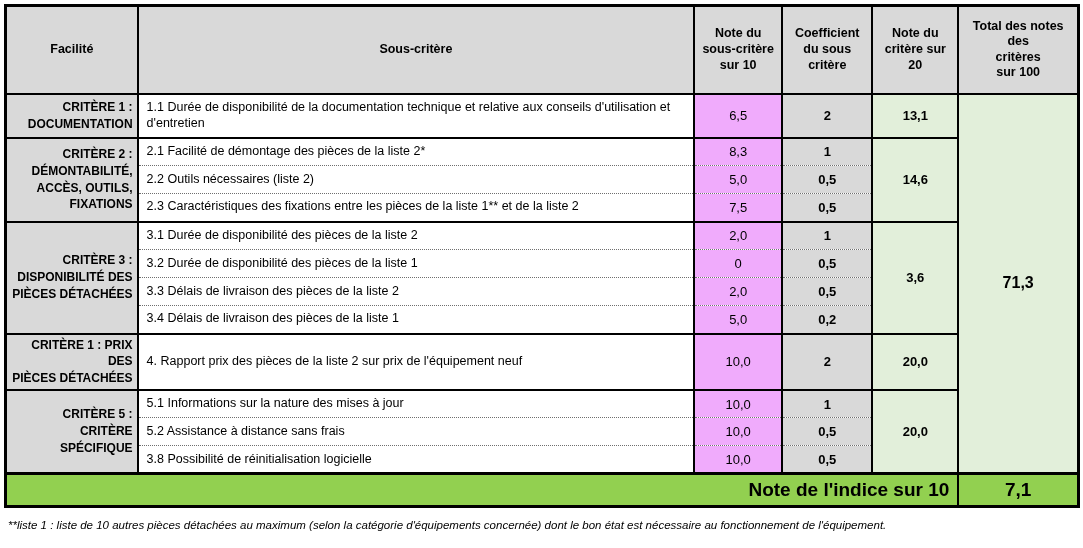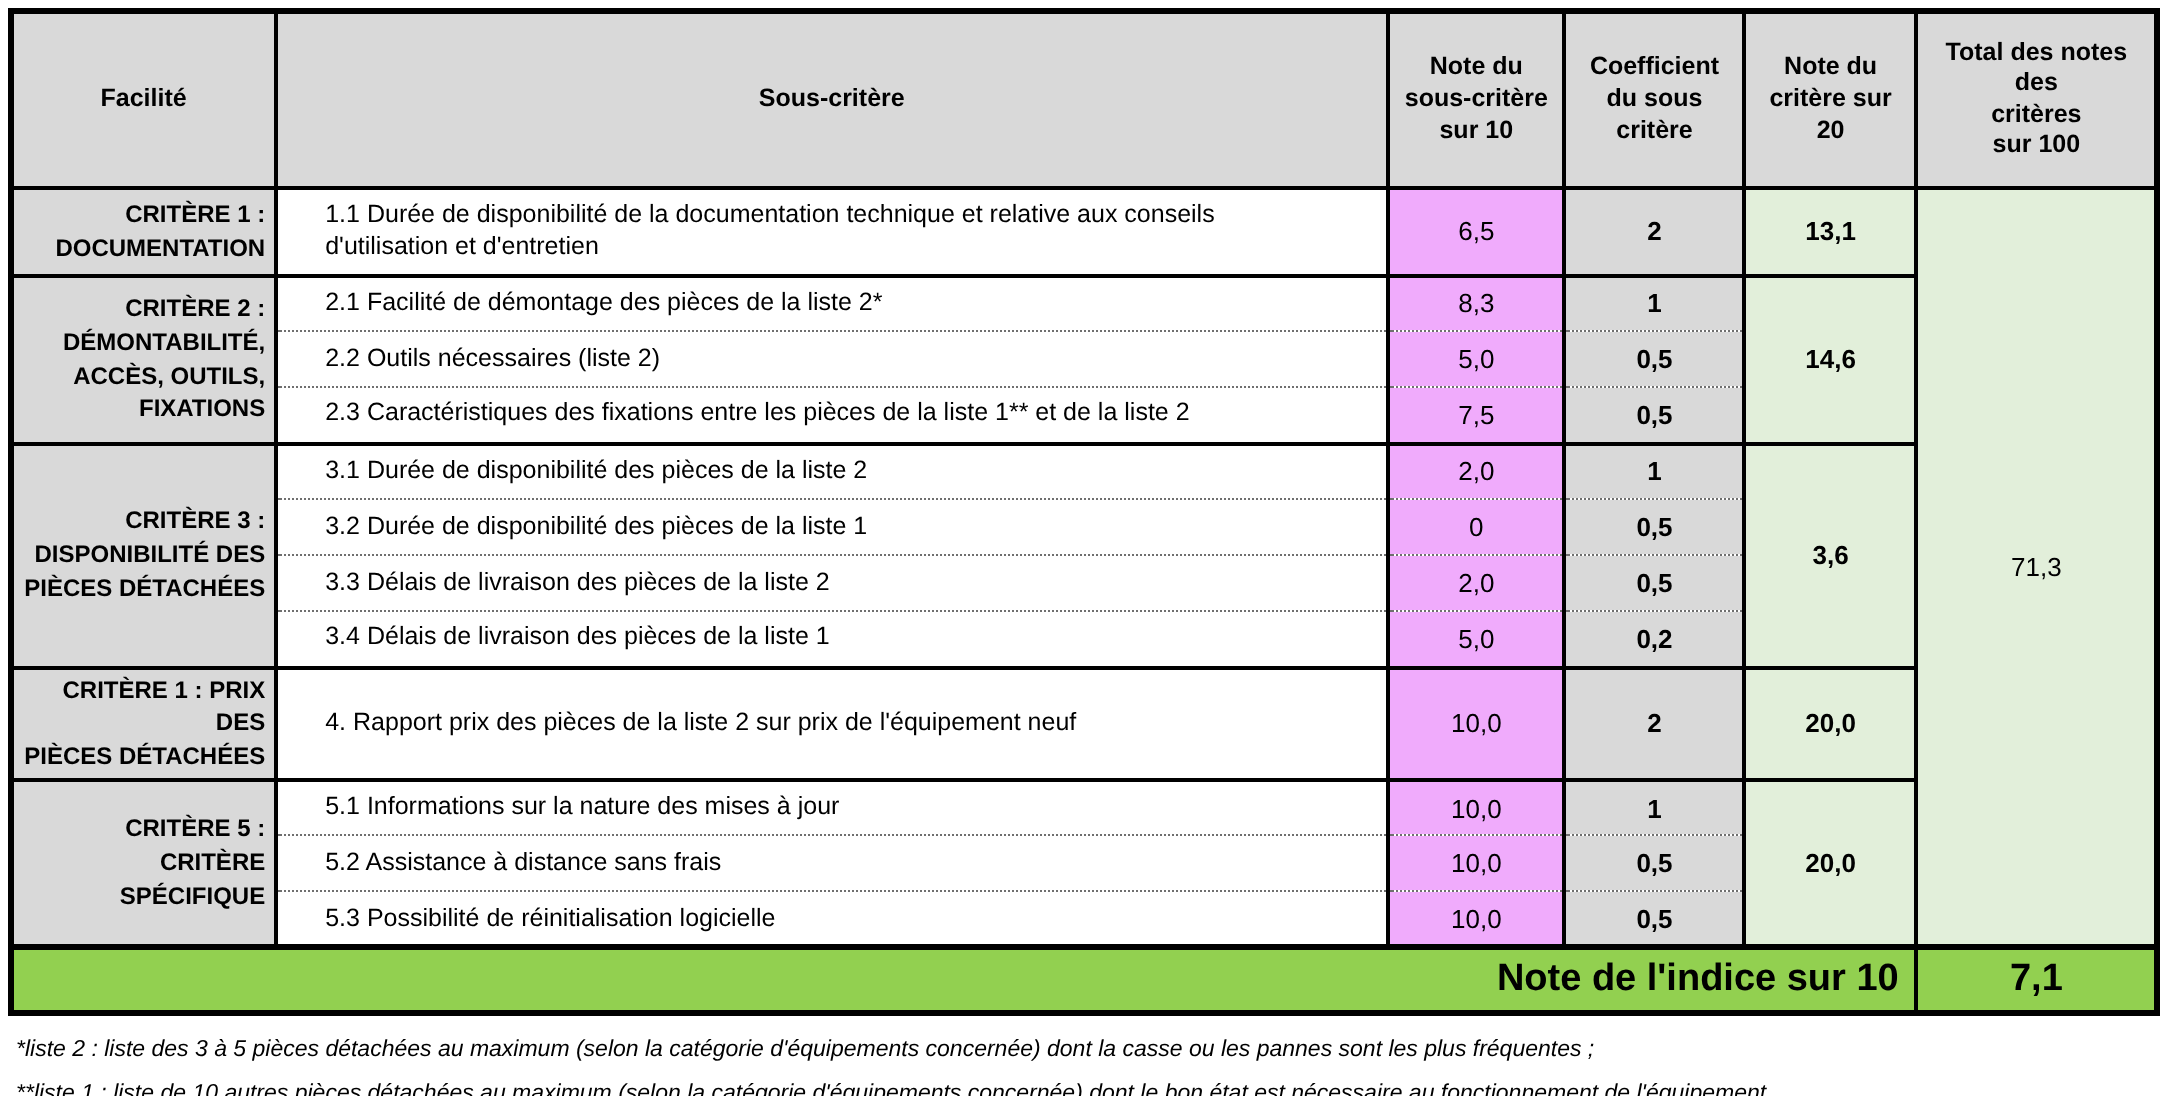--- a/index.html
+++ b/index.html
@@ -42,21 +42,21 @@
     font-size: 12px;
     text-align: right;
     white-space: pre-line;
     line-height: 1.4;
     padding: 2px 4px;
   }
   td.sub {
     background: #ffffff;
     font-size: 12.5px;
     text-align: left;
-    padding: 2px 24px;
+    padding: 2px 8px;
     line-height: 1.25;
   }
   td.n10 {
     background: #f0abfc;
     font-weight: normal;
     font-size: 13px;
     text-align: center;
   }
   td.coef {
     background: #d9d9d9;
@@ -65,22 +65,22 @@
     text-align: center;
   }
   td.n20 {
     background: #e2efda;
     font-weight: bold;
     font-size: 13px;
     text-align: center;
   }
   td.tot {
     background: #e2efda;
-    font-weight: normal;
-    font-size: 13px;
+    font-weight: bold;
+    font-size: 16px;
     text-align: center;
   }
   
   tr.gs > td { border-top: 2px solid #000; }
   
   tr.ds > td { border-top: 1px dotted #6f6f6f; }
   
   tr.idx > td {
     border-top: 3px solid #000;
     background: #92d050;
@@ -202,29 +202,28 @@
         <td class="n10">10,0</td>
         <td class="coef">1</td>
         <td class="n20" rowspan="3">20,0</td>
       </tr>
       <tr class="ds" style="height:28px">
         <td class="sub">5.2 Assistance à distance sans frais</td>
         <td class="n10">10,0</td>
         <td class="coef">0,5</td>
       </tr>
       <tr class="ds" style="height:28px">
-        <td class="sub">5.3 Possibilité de réinitialisation logicielle</td>
+        <td class="sub">3.8 Possibilité de réinitialisation logicielle</td>
         <td class="n10">10,0</td>
         <td class="coef">0,5</td>
       </tr>
 
       <tr class="idx" style="height:33px">
         <td class="idx-label" colspan="5">Note de l'indice sur 10</td>
         <td class="idx-value">7,1</td>
       </tr>
     </tbody>
   </table>
 
   <div class="footnotes">
-    <div>*liste 2 : liste des 3 à 5 pièces détachées au maximum (selon la catégorie d'équipements concernée) dont la casse ou les pannes sont les plus fréquentes ;</div>
     <div>**liste 1 : liste de 10 autres pièces détachées au maximum (selon la catégorie d'équipements concernée) dont le bon état est nécessaire au fonctionnement de l'équipement.</div>
   </div>
 </div>
 
 </body></html>

